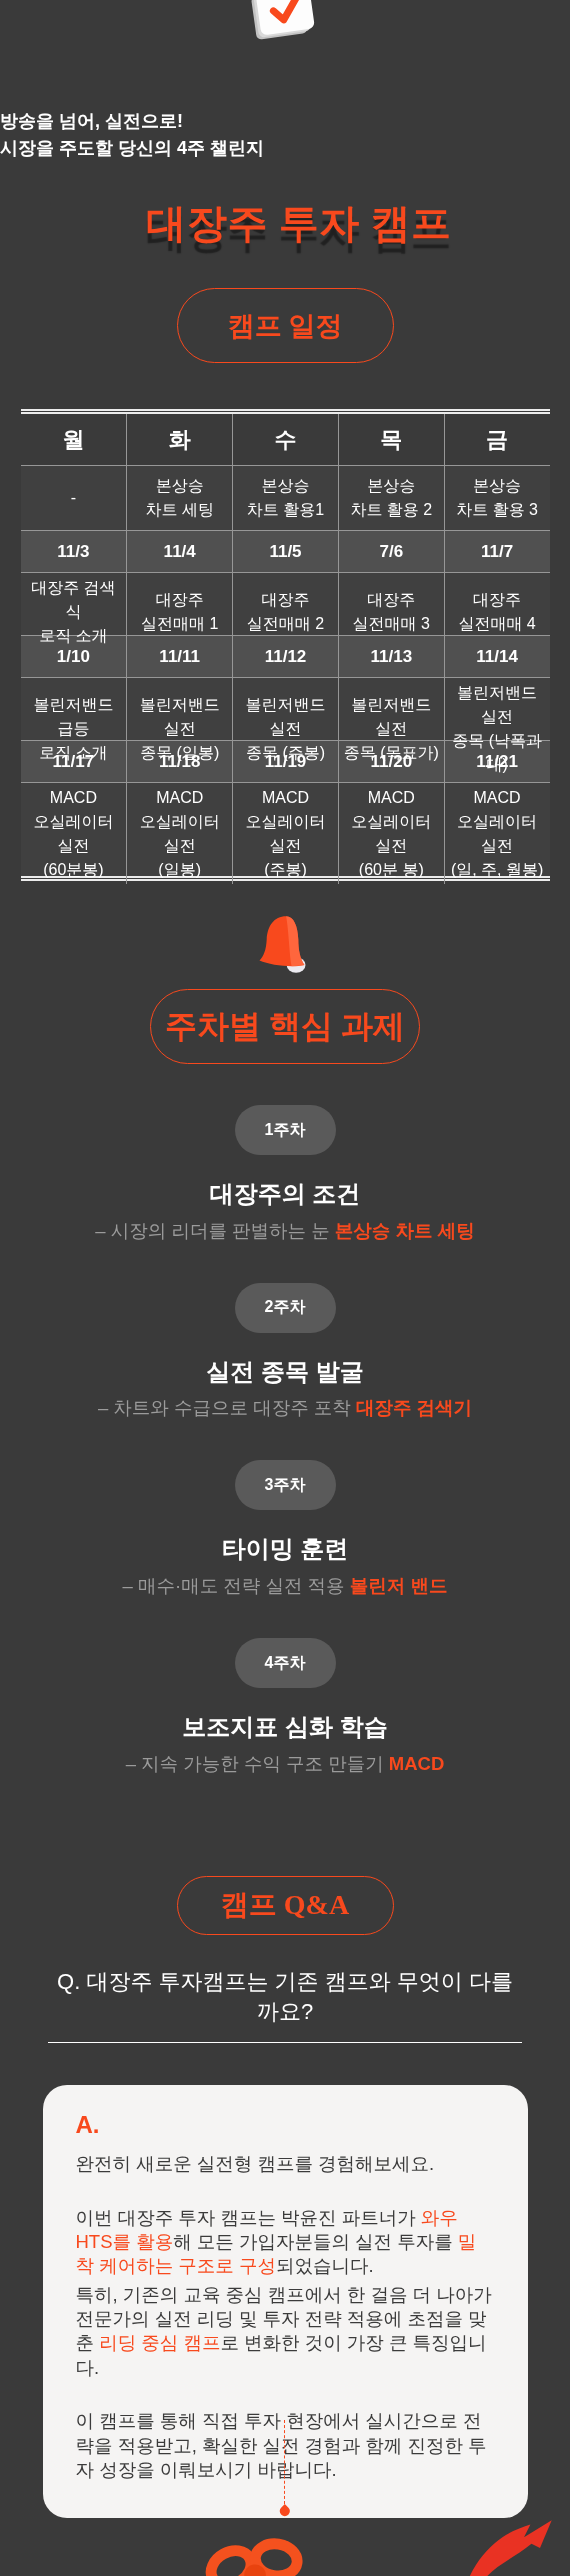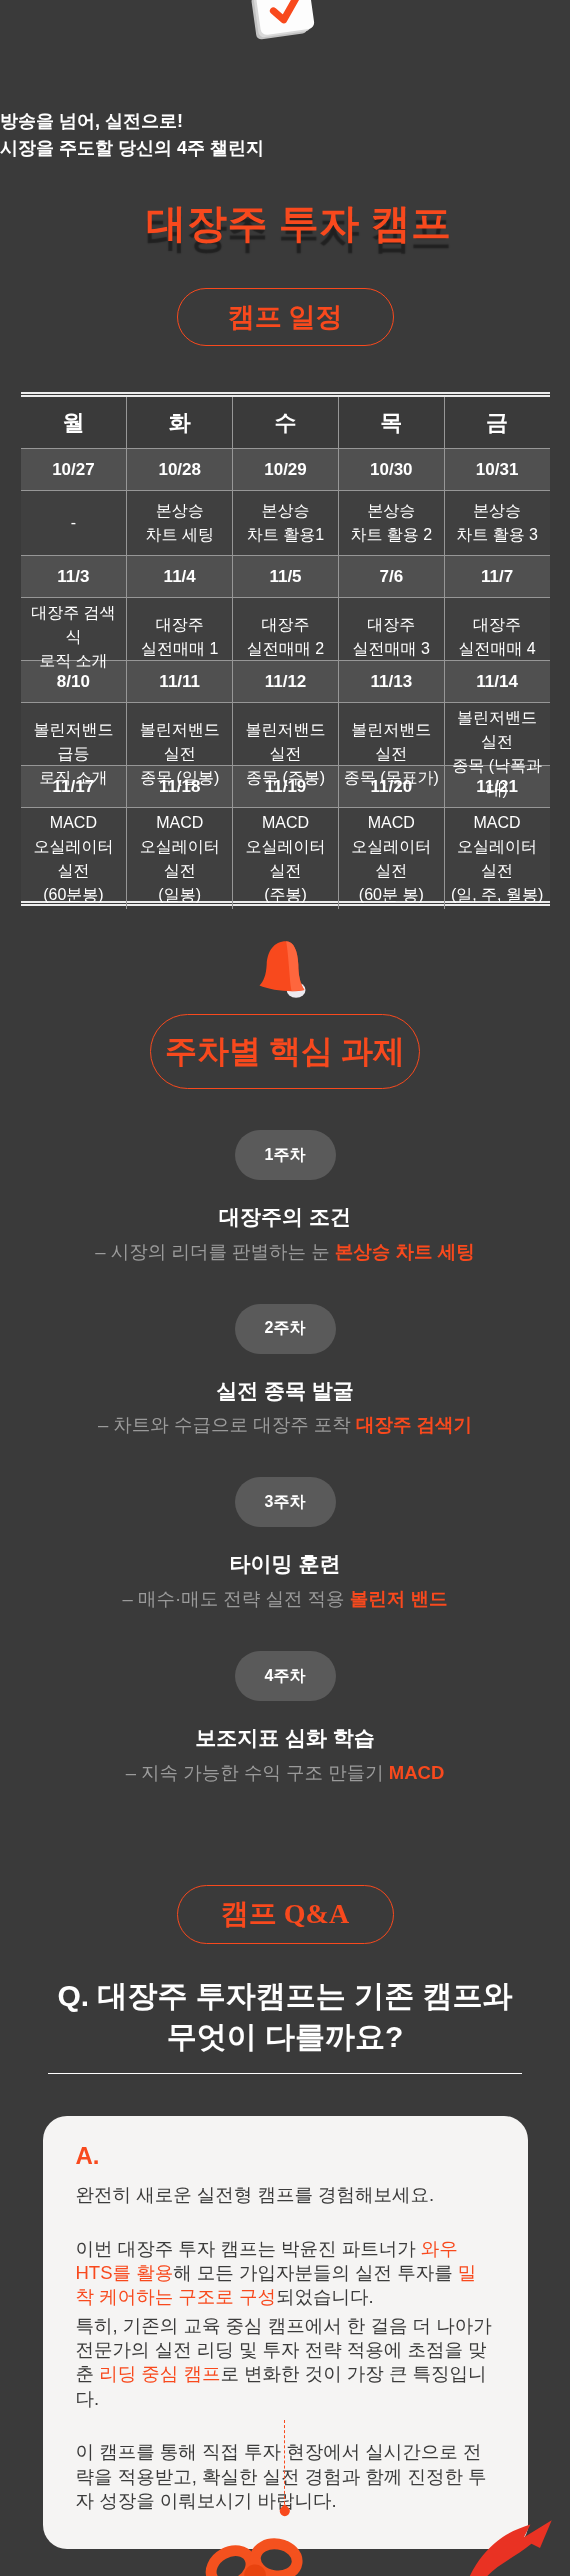--- a/index.html
+++ b/index.html
@@ -13,21 +13,21 @@
       box-shadow:-3.2px 2.6px 0 -0.6px #d9d9d9,-6.4px 5.1px 0 -1.3px #c2c2c2;}
   .check-note svg{display:block;margin:3.8px auto 0;}
 
   .tagline{padding-top:108px;font-size:18px;line-height:1.5;font-weight:700;color:#fff;}
 
   .title{margin:34px 0 0;text-align:center;font-size:40px;font-weight:700;color:#F8491D;
          letter-spacing:0.6px;text-shadow:0 10.2px 1.3px rgba(0,0,0,0.45);padding-left:28px;}
 
   .pill-badge{box-sizing:border-box;margin:0 auto;border:1.9px solid #F8491D;border-radius:40px;
       color:#F8491D;display:flex;align-items:center;justify-content:center;font-weight:700;}
-  .badge-schedule{margin-top:37px;width:217px;height:58px;font-size:27px;}
+  .badge-schedule{margin-top:37px;width:217px;height:75px;font-size:27px;}
   .badge-weeks{margin-top:14px;width:270px;height:75px;font-size:32px;}
   .badge-qa{margin-top:100px;width:217px;height:59px;font-size:28px;}
 
   
   .table{width:529px;margin:46px auto 0;border-top:5.1px double #ECECEC;border-bottom:5.1px double #ECECEC;}
   .trow{display:grid;grid-template-columns:repeat(5,1fr);}
   .trow + .trow{border-top:0.6px solid #979797;}
   .cell{display:flex;align-items:center;justify-content:center;text-align:center;
         white-space:pre-line;padding:2.6px 3.8px;box-sizing:border-box;}
   .cell + .cell{border-left:0.6px solid #979797;}
@@ -39,25 +39,25 @@
   .r-content .cell{font-size:16px;line-height:1.5;}
   .r-content.mid{height:62px;}
   .r-content.tall{height:93px;}
 
   .bell{margin:33px auto 0;width:56px;display:block;}
 
   .week{text-align:center;}
   .week-pill{margin:40px auto 0;width:101px;height:50px;border-radius:27px;background:#5A5A5A;
       display:flex;align-items:center;justify-content:center;font-size:16px;font-weight:600;color:#fff;}
   .week:first-of-type .week-pill{margin-top:41px;}
-  .week-title{margin-top:23px;font-size:21px;font-weight:700;color:#fff;}
+  .week-title{margin-top:23px;font-size:24px;font-weight:700;color:#fff;}
   .week-desc{margin-top:7.7px;font-size:18.5px;color:#9B9B9B;}
   .hl{color:#F8491D;font-weight:700;}
 
-  .question{width:474px;margin:32px auto 0;text-align:center;font-size:30px;font-weight:700;color:#fff;
+  .question{width:474px;margin:32px auto 0;text-align:center;font-size:22px;font-weight:400;color:#fff;
       padding-bottom:15.3px;border-bottom:1.9px solid #fff;}
 
   .card{box-sizing:border-box;width:485px;margin:42px auto 0;background:#F5F4F3;border-radius:24px;
       padding:24px 33px 36px;color:#3B3B3B;font-size:18.5px;line-height:1.32;}
   .card .a-label{color:#F8491D;font-size:24px;font-weight:700;margin:0 0 11.5px;}
   .card p{margin:0;}
   .card p.gap{margin-top:29px;}
   .card p.tight{margin-top:3.8px;}
   .card .hl{font-weight:400;}
 
@@ -88,27 +88,20 @@
   <div class="pill-badge badge-schedule serif">캠프 일정</div>
 
   <div class="table">
     <div class="trow r-head">
       <div class="cell">월</div>
       <div class="cell">화</div>
       <div class="cell">수</div>
       <div class="cell">목</div>
       <div class="cell">금</div>
     </div>
-    <div class="trow r-date">
-      <div class="cell">10/27</div>
-      <div class="cell">10/28</div>
-      <div class="cell">10/29</div>
-      <div class="cell">10/30</div>
-      <div class="cell">10/31</div>
-    </div>
     <div class="trow r-content">
       <div class="cell">-</div>
       <div class="cell">본상승
 차트 세팅</div>
       <div class="cell">본상승
 차트 활용1</div>
       <div class="cell">본상승
 차트 활용 2</div>
       <div class="cell">본상승
 차트 활용 3</div>
@@ -126,21 +119,21 @@
       <div class="cell">대장주
 실전매매 1</div>
       <div class="cell">대장주
 실전매매 2</div>
       <div class="cell">대장주
 실전매매 3</div>
       <div class="cell">대장주
 실전매매 4</div>
     </div>
     <div class="trow r-date">
-      <div class="cell">8/10</div>
+      <div class="cell">1/10</div>
       <div class="cell">11/11</div>
       <div class="cell">11/12</div>
       <div class="cell">11/13</div>
       <div class="cell">11/14</div>
     </div>
     <div class="trow r-content mid">
       <div class="cell">볼린저밴드 급등
 로직 소개</div>
       <div class="cell">볼린저밴드 실전
 종목 (일봉)</div>

